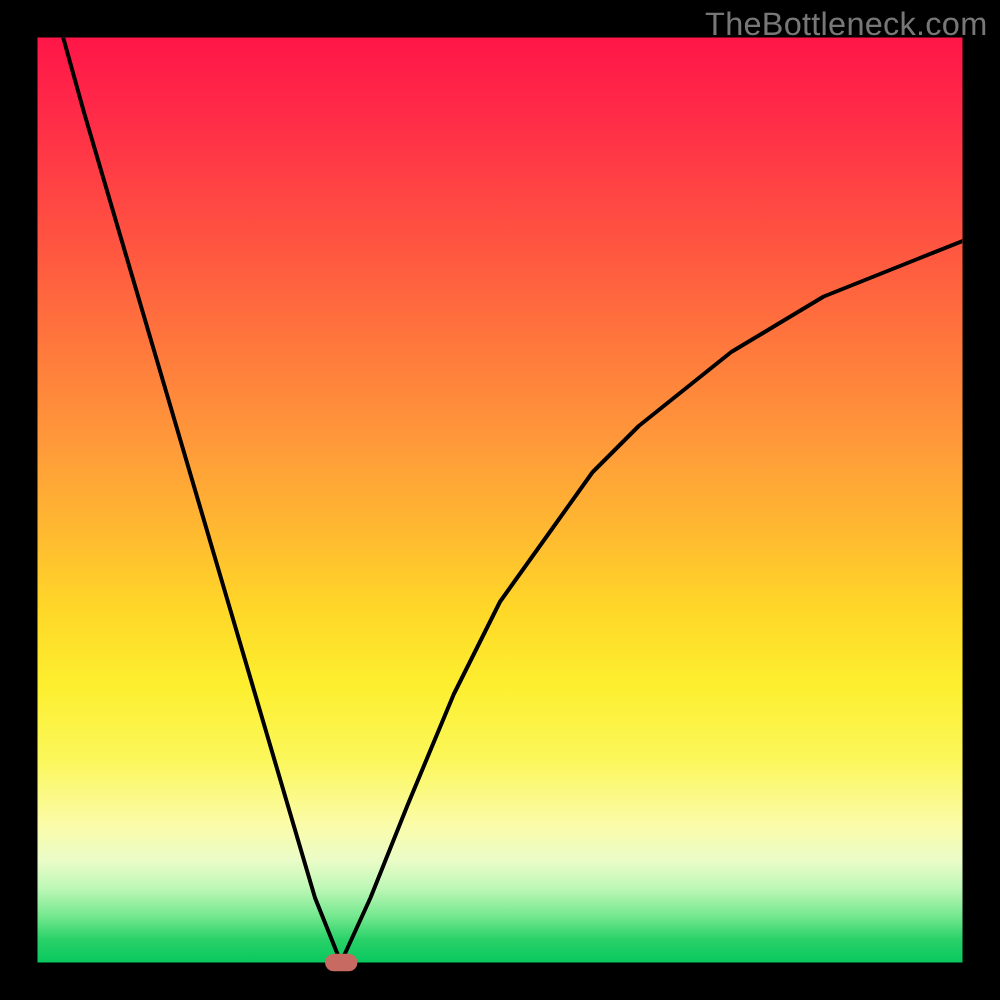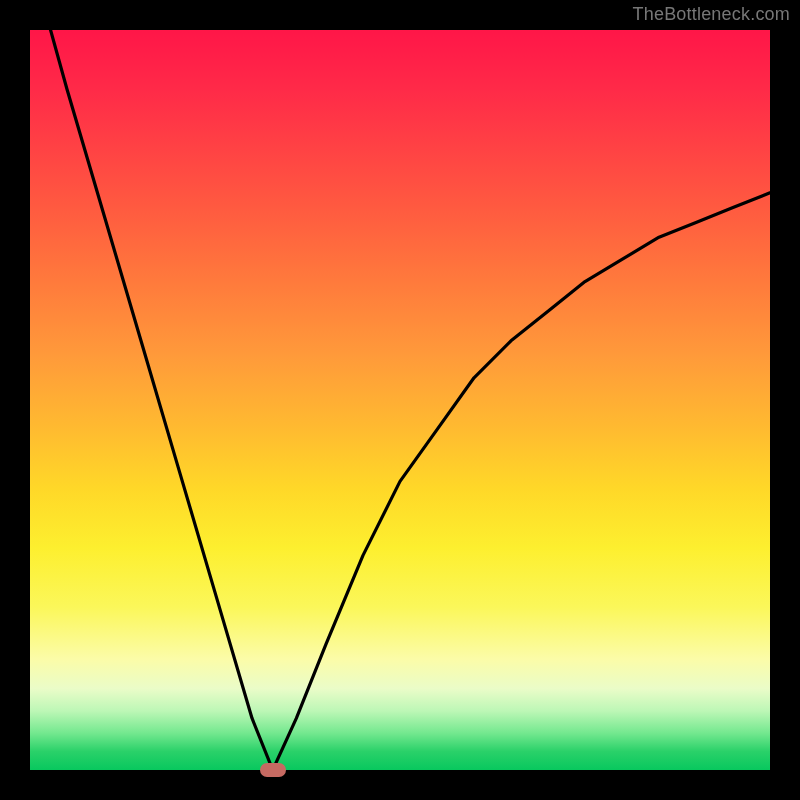--- a/index.html
+++ b/index.html
@@ -10,21 +10,21 @@
     background: #000;
     position: relative;
     overflow: hidden;
   }
   .watermark {
     position: absolute;
     top: 4px;
     right: 10px;
     color: #777;
     font-family: Arial, Helvetica, sans-serif;
-    font-size: 18px;
+    font-size: 26px;
     letter-spacing: 0.2px;
     z-index: 10;
   }
   .plot {
     position: absolute;
     left: 30px;
     top: 30px;
     width: 740px;
     height: 740px;
   }

